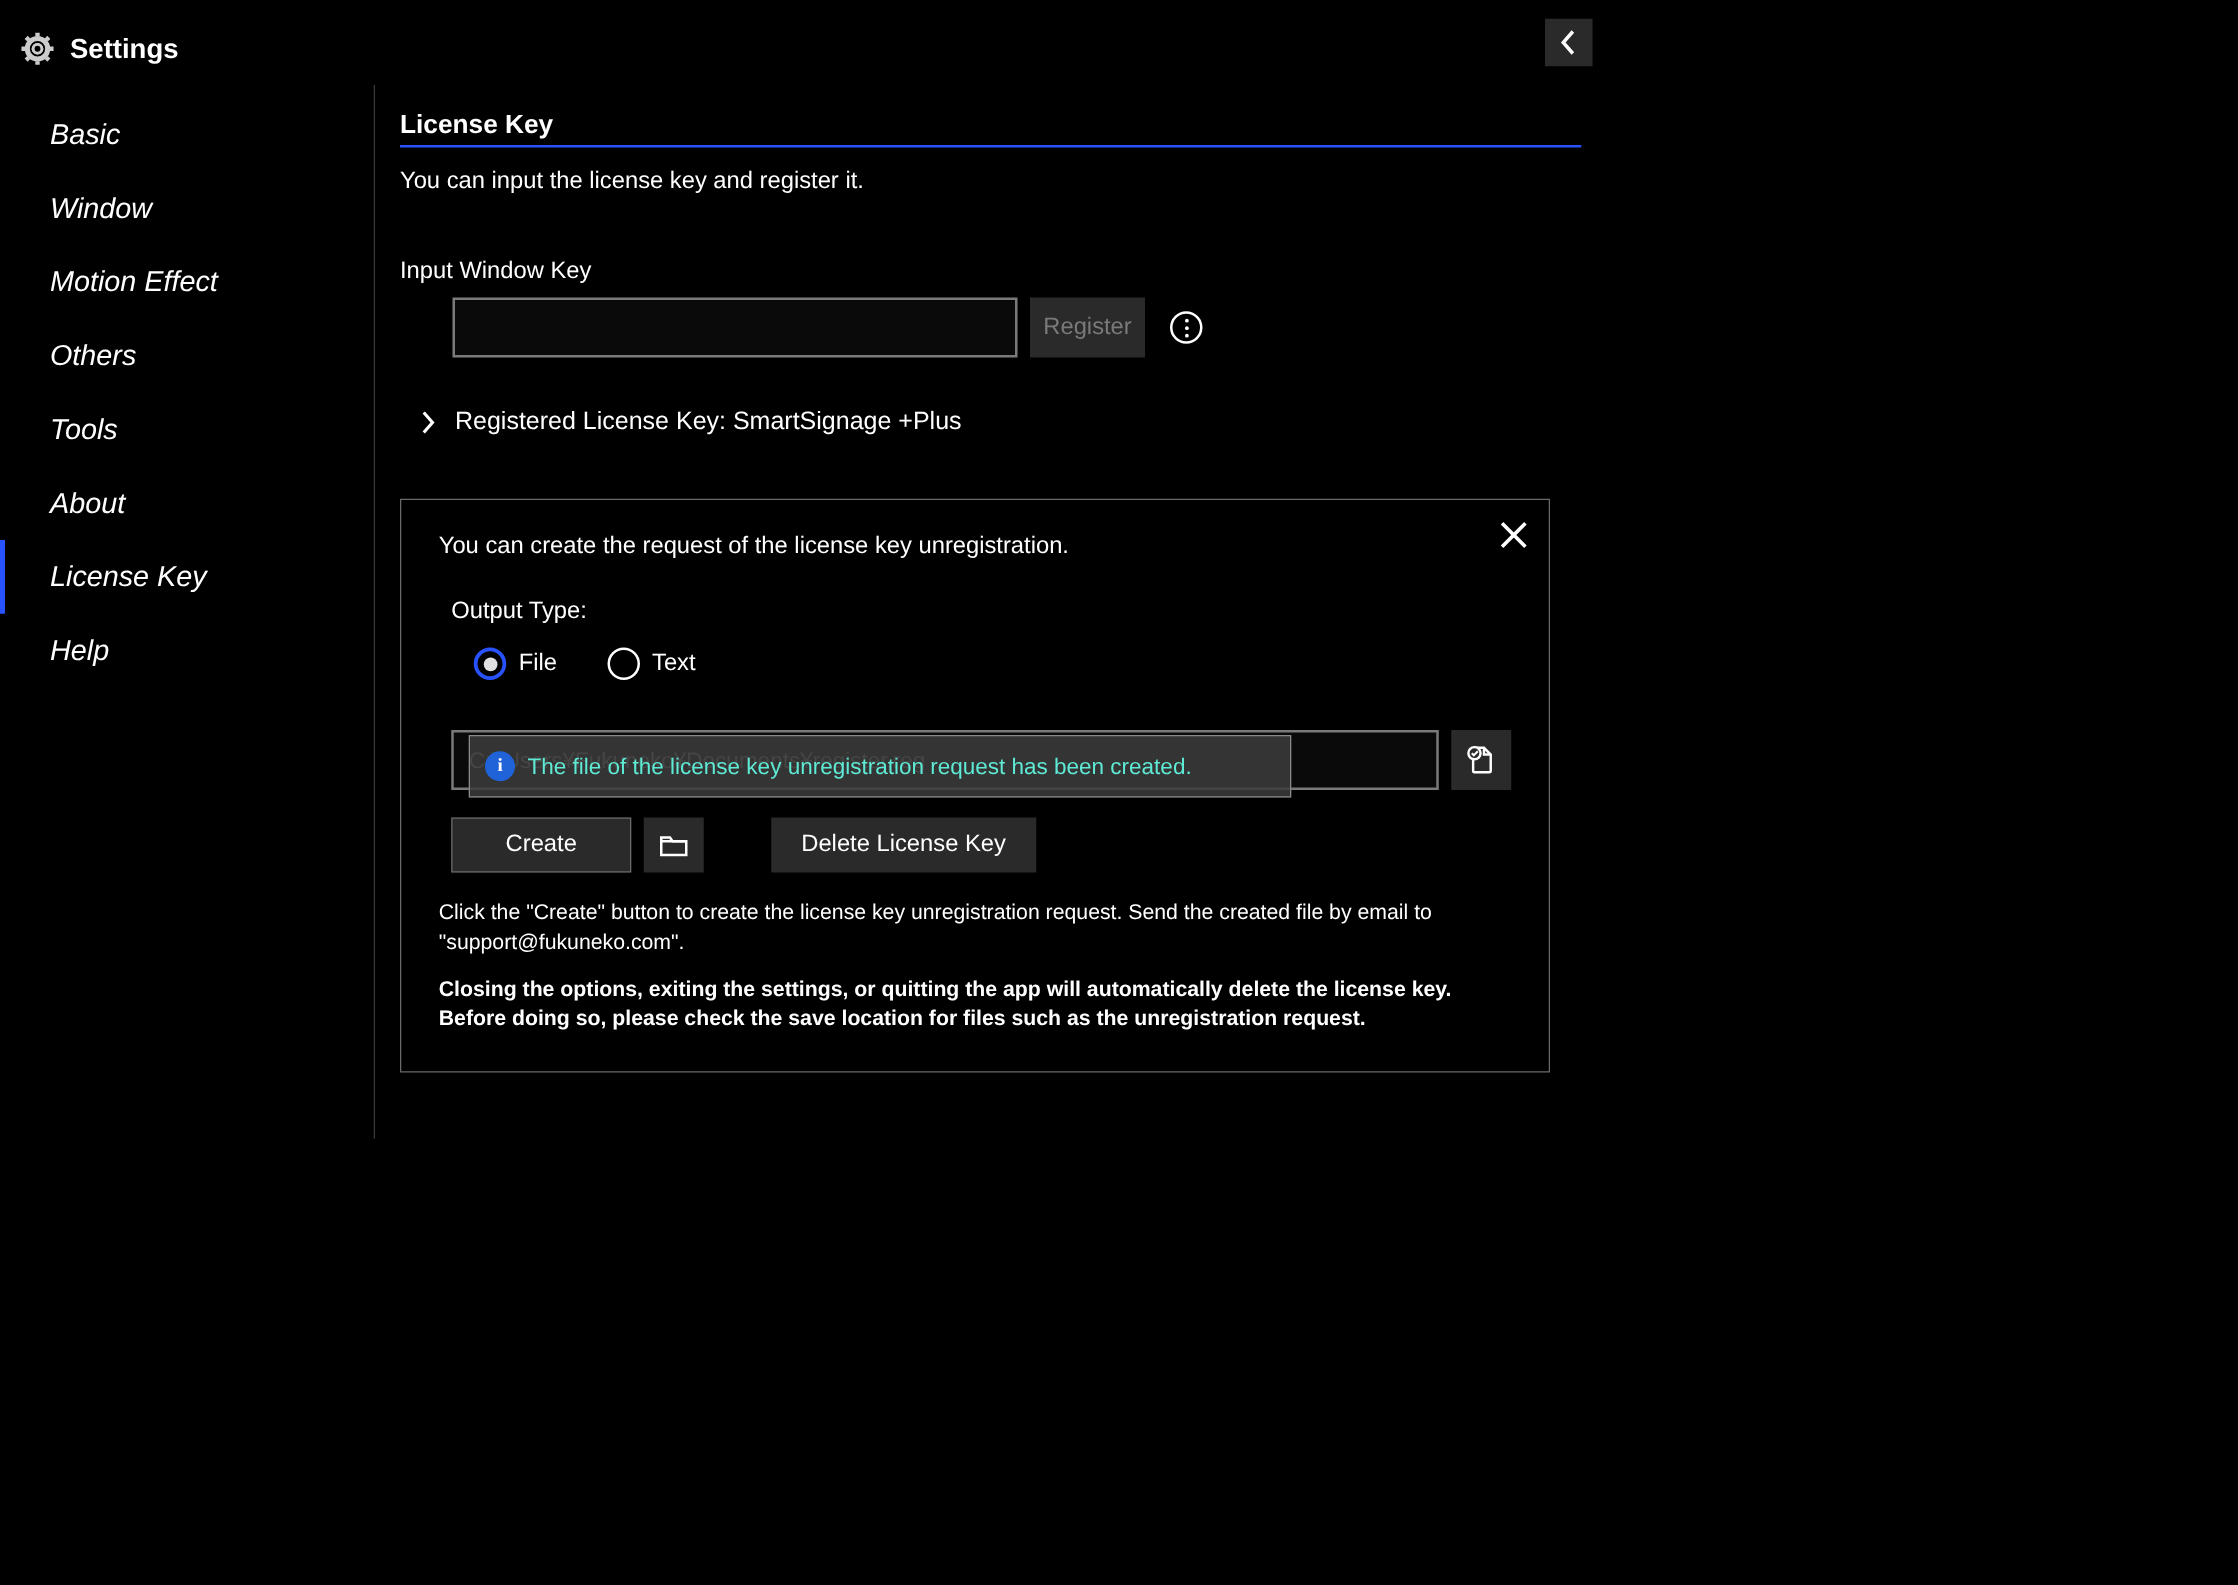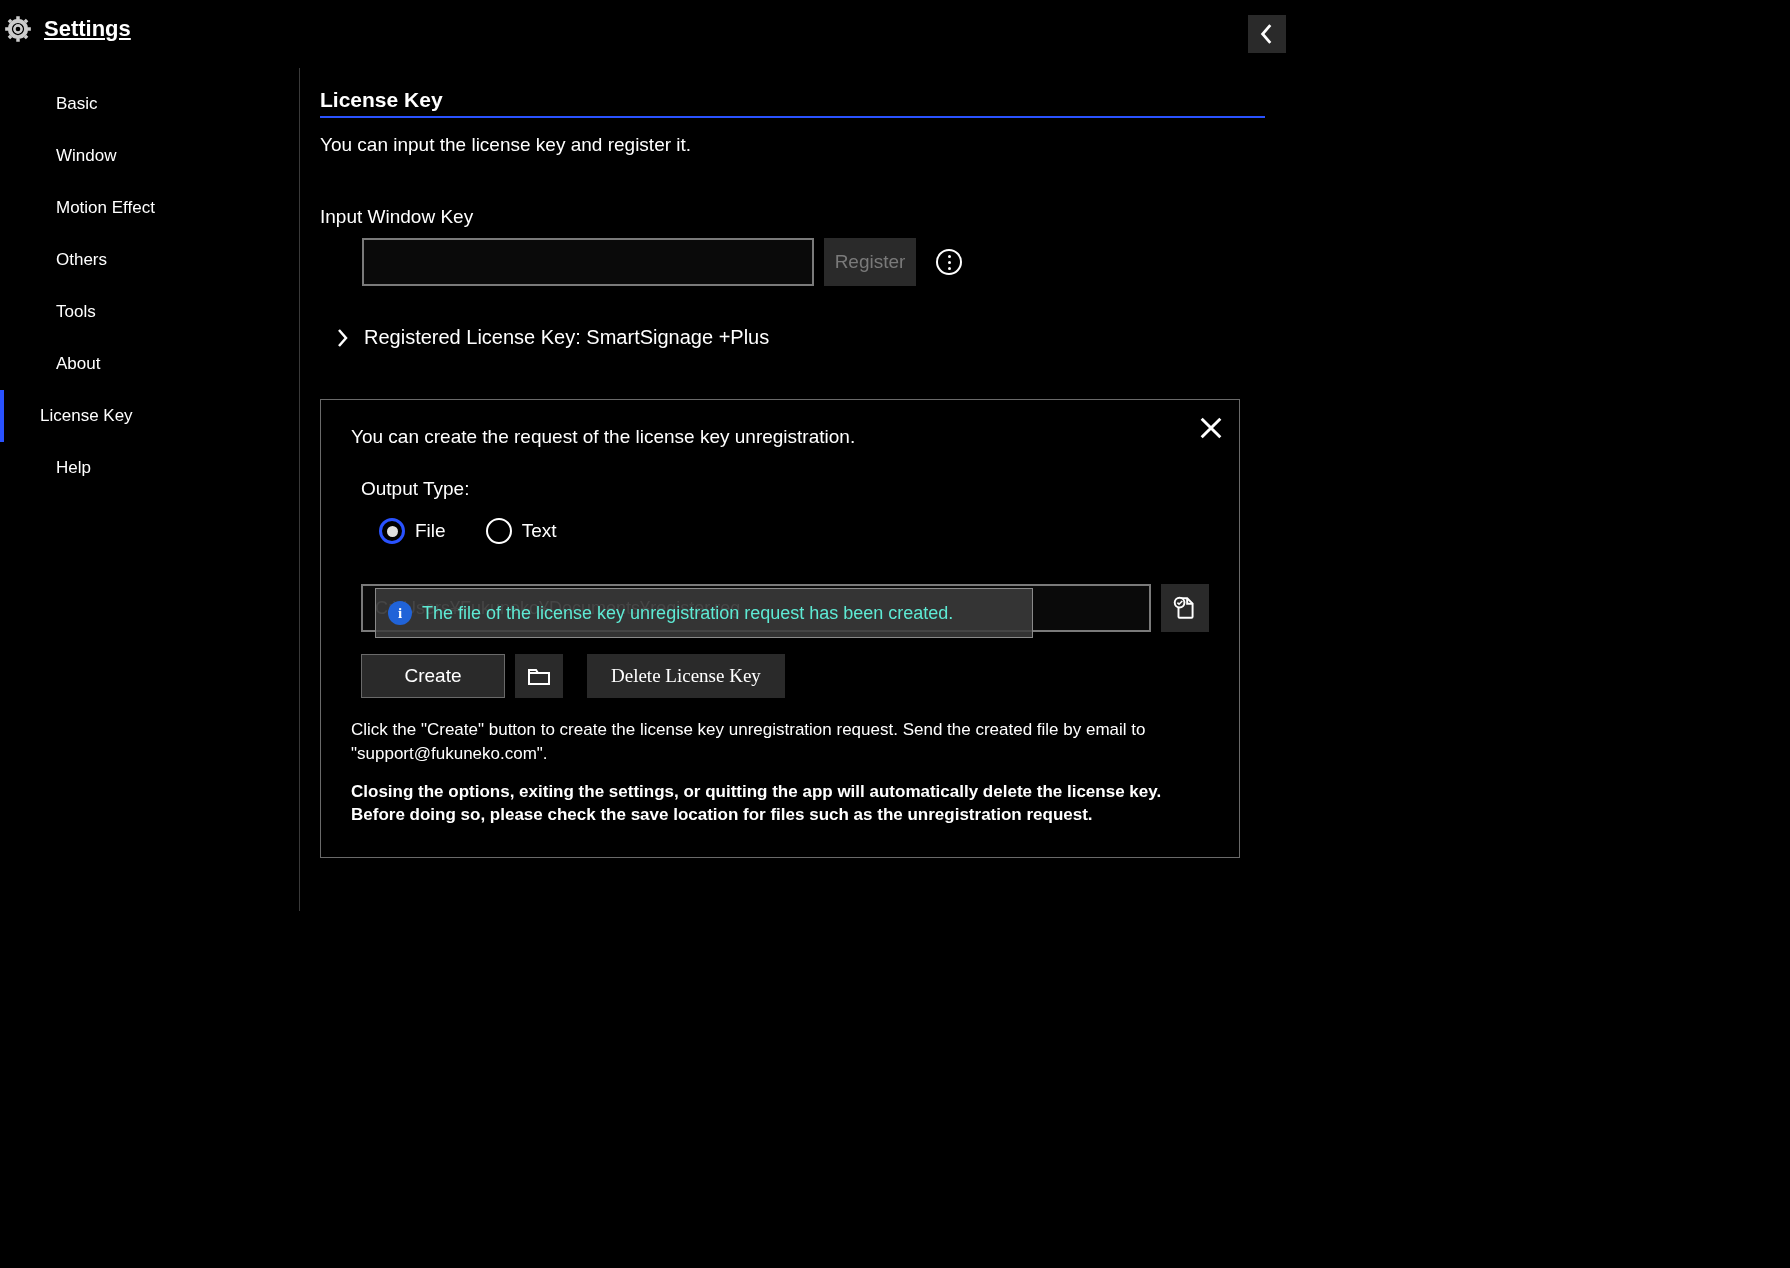--- a/index.html
+++ b/index.html
@@ -13,24 +13,23 @@
       color: #ffffff;
       font-family: "Segoe UI", Arial, sans-serif;
       width: 1290px;
       height: 911px;
       overflow: hidden;
       position: relative;
     }
     
     .header {
       display: flex;
-      align-items: flex-start;
-      padding: 15px 4px;
+      align-items: flex-end;
+      padding: 15px 16px;
       justify-content: space-between;
-      text-decoration: underline;
     }
     
     .header-left {
       display: flex;
       align-items: center;
       gap: 12px;
     }
     
     .gear-icon {
       width: 28px;
@@ -58,24 +57,25 @@
       height: calc(100% - 60px);
     }
     
     .sidebar {
       width: 300px;
       border-right: 1px solid #3a3a3a;
       padding: 10px 0;
     }
     
     .sidebar-item {
-      padding: 16px 56px;
-      font-size: 17px;
+      padding: 16px 40px;
+      font-size: 23px;
       cursor: pointer;
       position: relative;
+      font-style: italic;
     }
     
     .sidebar-item.active {
       border-left: 4px solid #2952ff;
       padding-left: 36px;
     }
     
     .content {
       flex: 1;
       padding: 20px 0 20px 20px;
@@ -452,20 +452,20 @@
       </div>
 
       <div class="button-row">
         <button class="action-button create">Create</button>
         <button class="folder-button">
           <svg width="24" height="22" viewBox="0 0 24 20" fill="none" stroke="#fff" stroke-width="2">
             <path d="M2 4 h7 l2 3 h11 v11 H2 z"></path>
             <path d="M2 7 h20"></path>
           </svg>
         </button>
-        <button class="action-button" style="margin-left:14px;font-family:Liberation Serif, serif;">Delete License Key</button>
+        <button class="action-button" style="margin-left:44px;">Delete License Key</button>
       </div>
 
       <div class="help-text">Click the "Create" button to create the license key unregistration request. Send the created file by email to "support@fukuneko.com".</div>
       <div class="warning-text">Closing the options, exiting the settings, or quitting the app will automatically delete the license key. Before doing so, please check the save location for files such as the unregistration request.</div>
     </div>
   </div>
 </div>
 
 </body></html>

